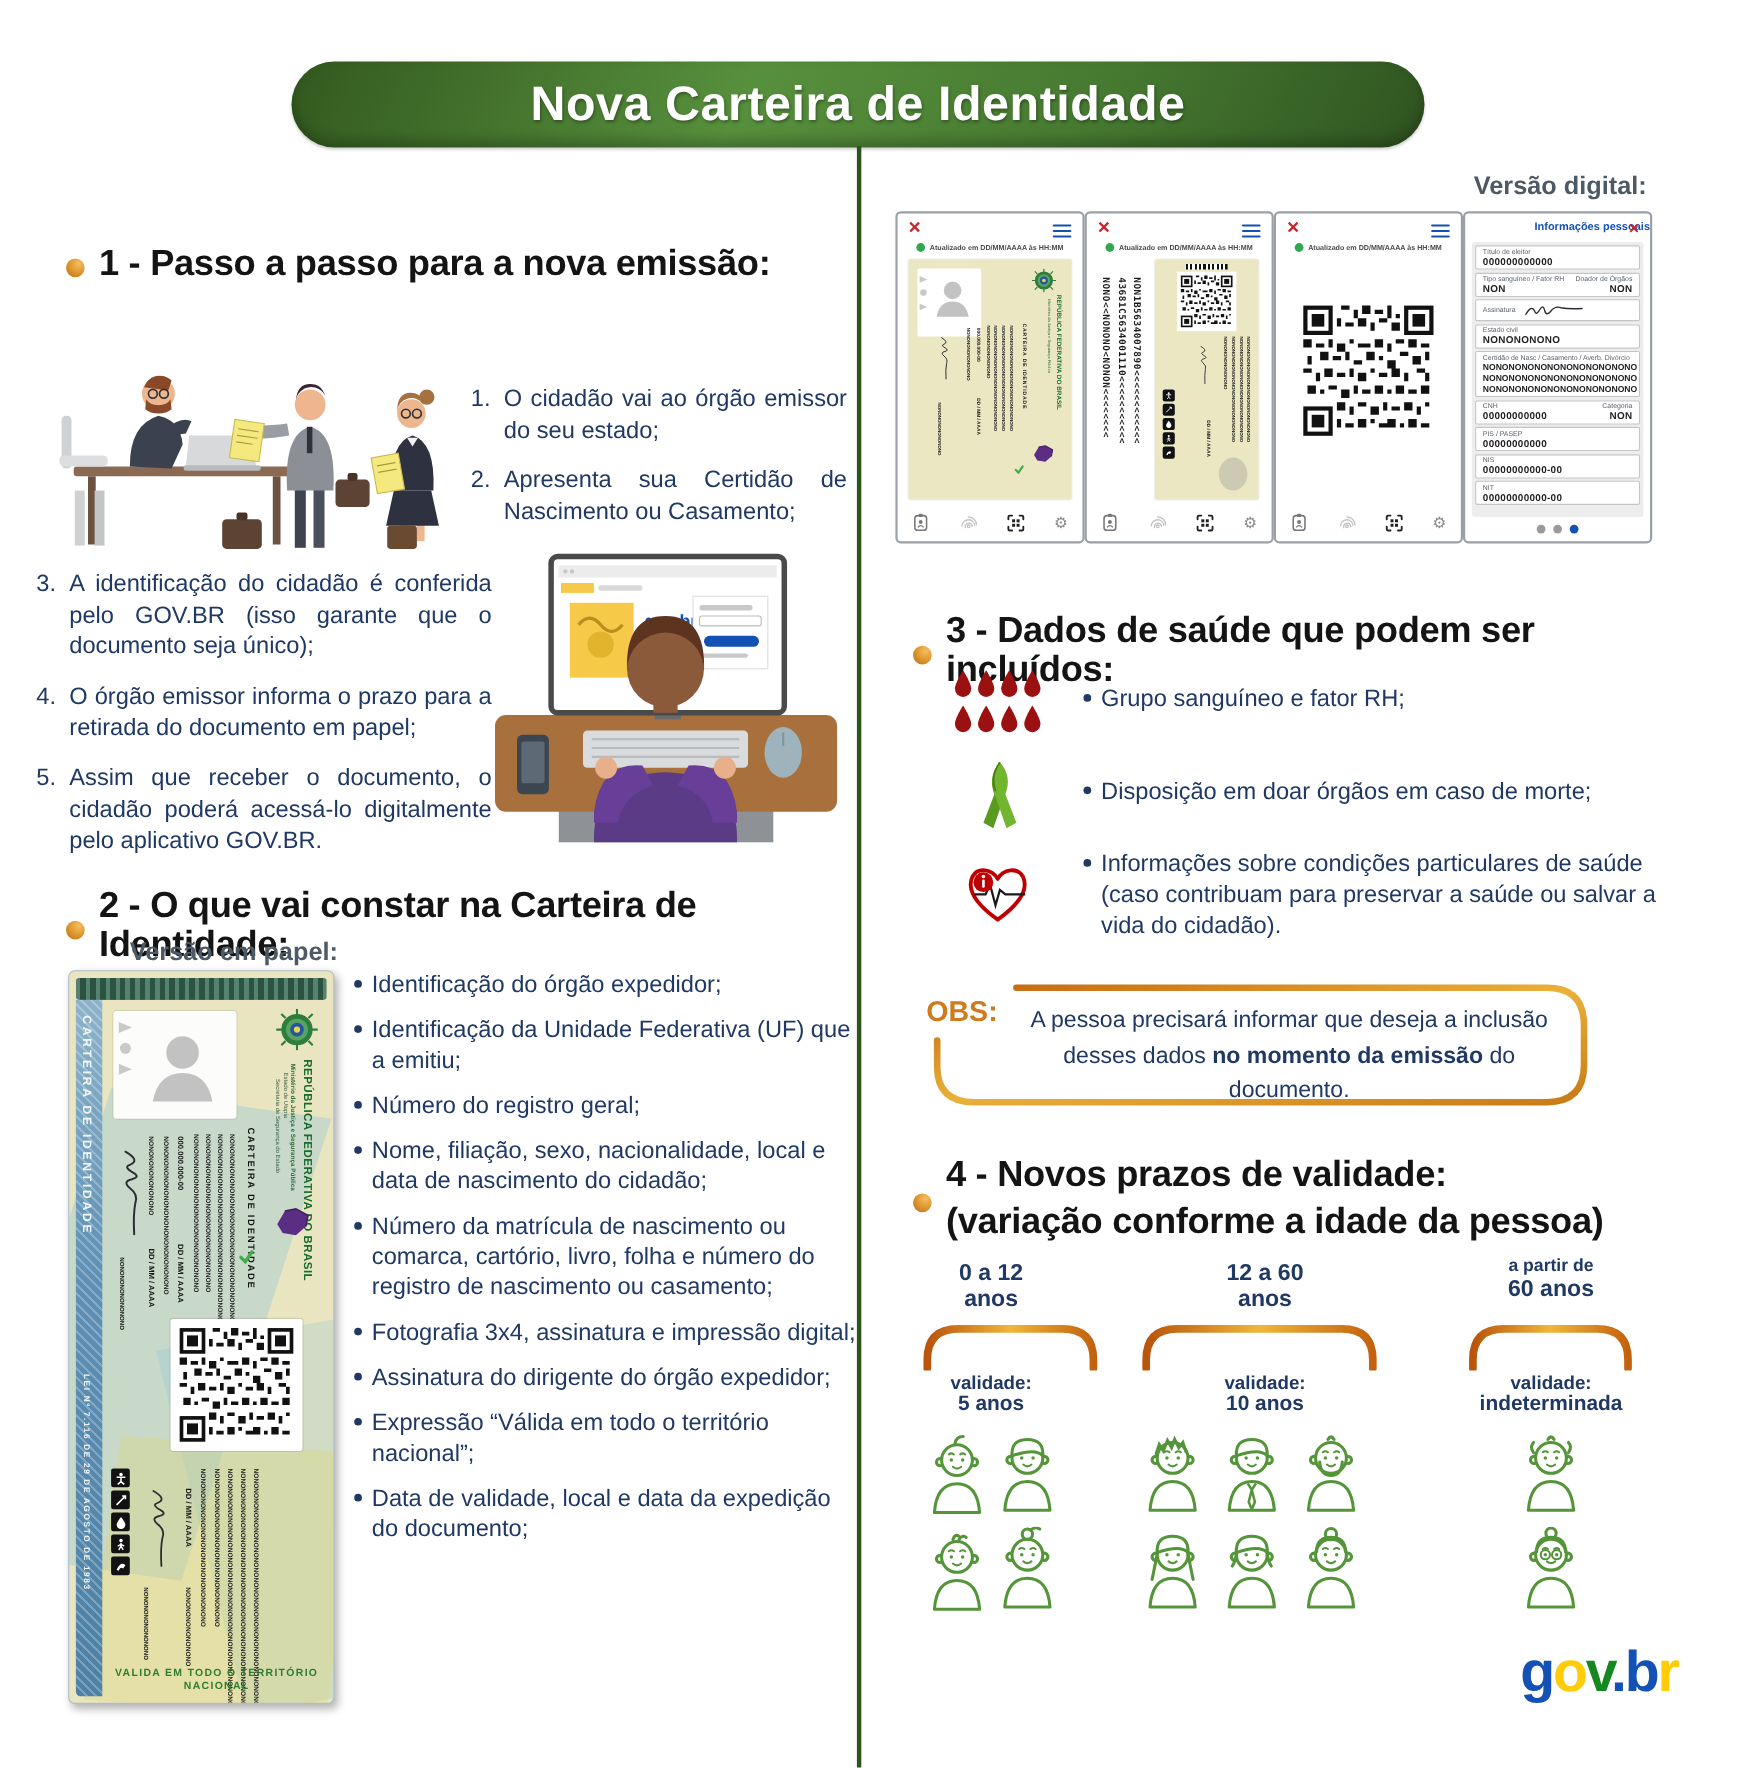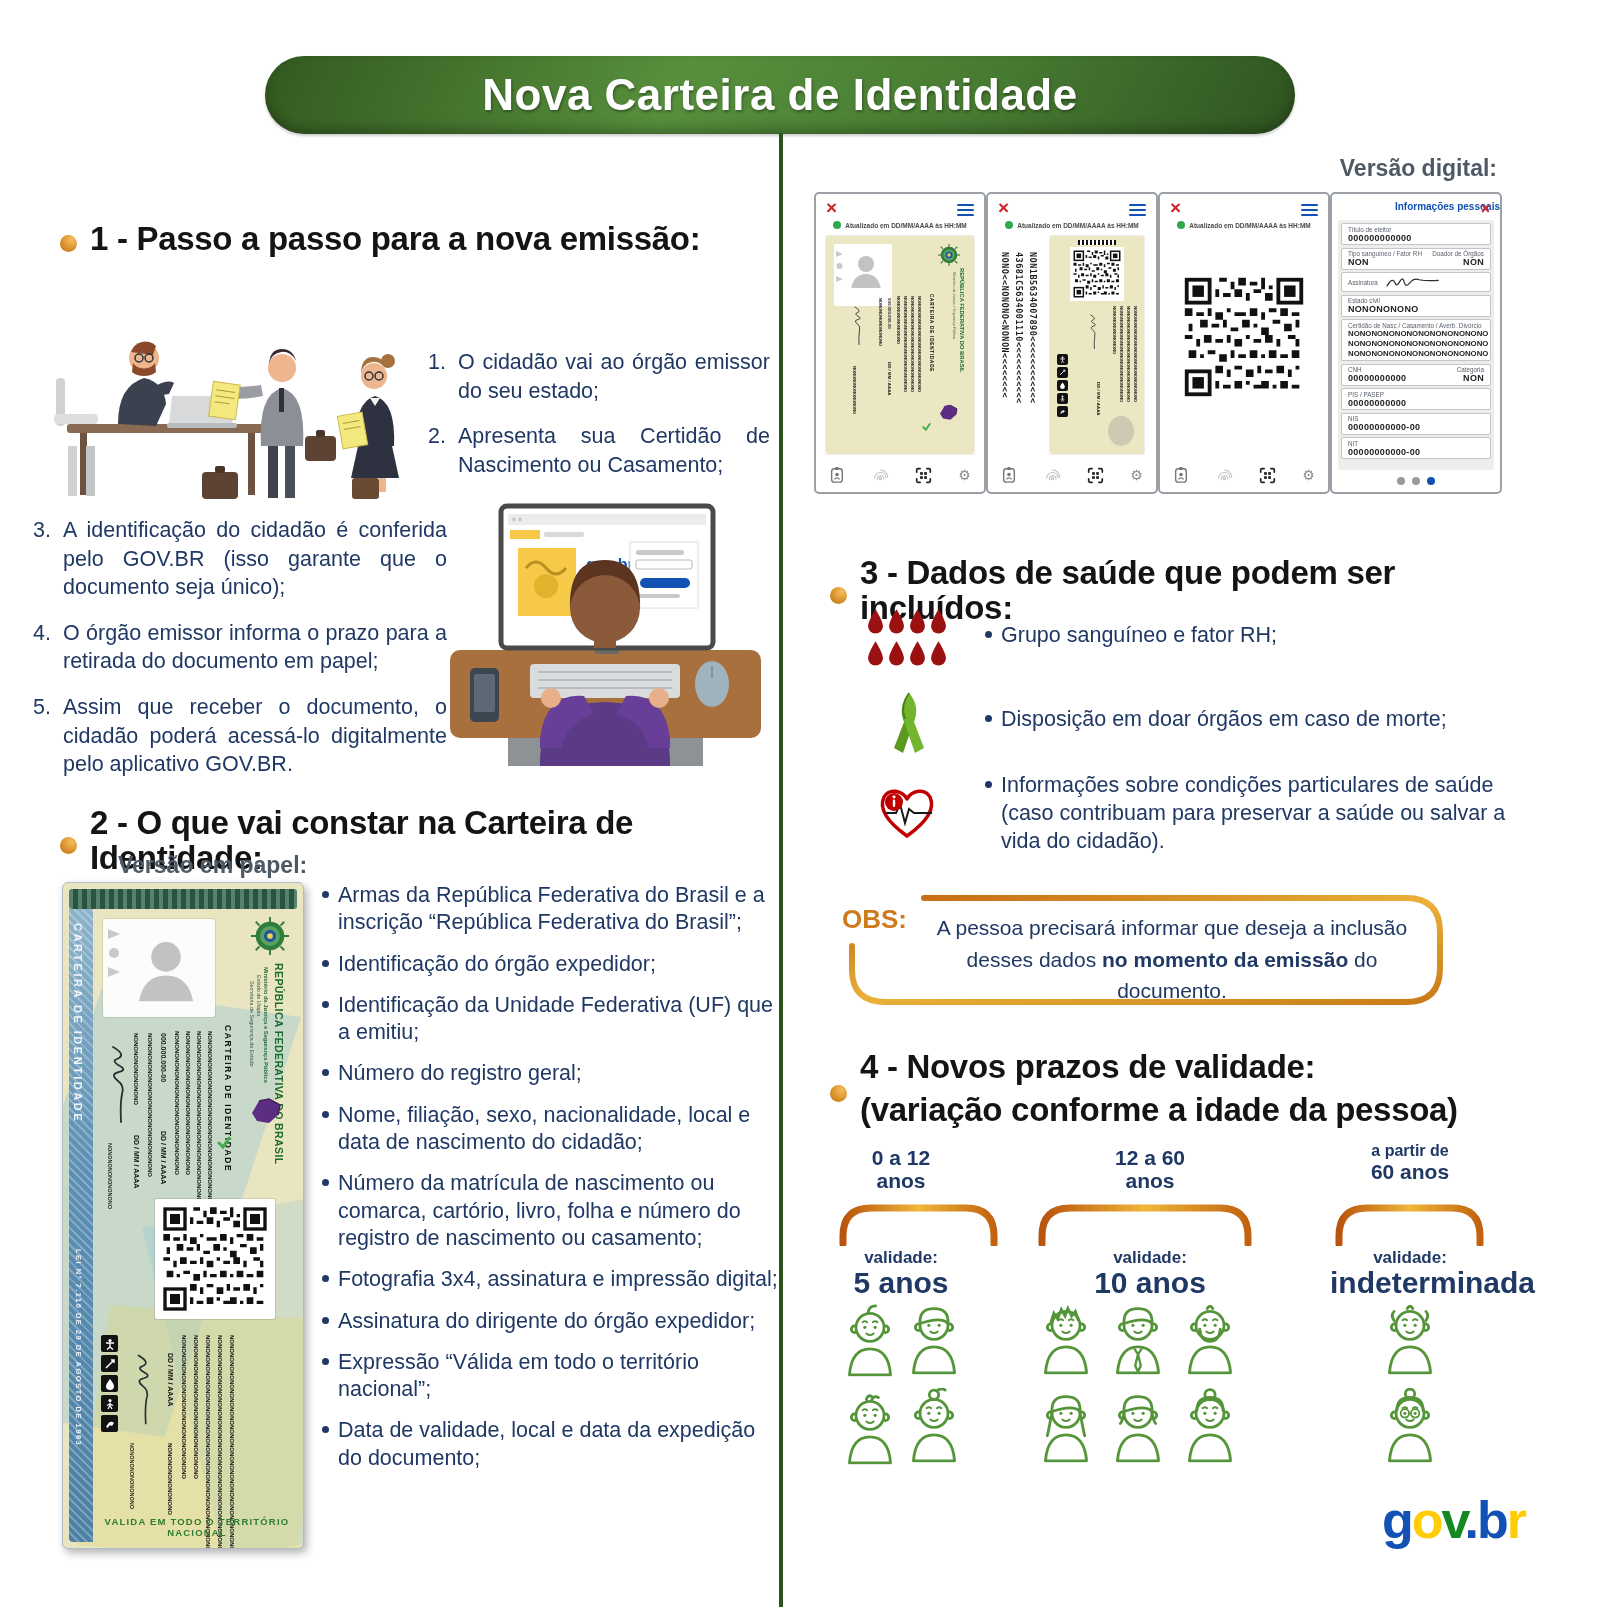--- a/index.html
+++ b/index.html
@@ -102,21 +102,21 @@
   
   .obs-label{position:absolute;left:2px;top:16px;color:#cf7a1d;font-weight:bold;font-size:26px;}
   .obs-text{position:absolute;left:96px;top:24px;width:472px;text-align:center;color:#1f3864;
     font-size:21px;line-height:1.5;}
 
   
   .age-label{position:absolute;text-align:center;color:#1f3864;font-weight:bold;
     font-size:21px;line-height:1.1;}
   .age-small{font-size:16px;}
   .v-label{position:absolute;text-align:center;color:#1f3864;font-weight:bold;font-size:17px;}
-  .v-value{position:absolute;text-align:center;color:#1f3864;font-weight:bold;font-size:30px;}
+  .v-value{position:absolute;text-align:center;color:#1f3864;font-weight:bold;font-size:19px;}
   .avatar{position:absolute;width:56px;height:75px;}
   .hairline{stroke:#55953a;stroke-width:3;fill:none;stroke-linecap:round;}
   .hairfill{fill:#fff;stroke:#55953a;stroke-width:3;stroke-linejoin:round;}
   .glass{fill:none;stroke:#55953a;stroke-width:2;}
 
   
   .govbr{position:absolute;left:1382px;top:1490px;font-size:52px;font-weight:bold;
     letter-spacing:-2px;}
   .c-blue{color:#1351b4;} .c-yellow{color:#ffcd07;} .c-green{color:#168821;}
 </style>
@@ -496,24 +496,20 @@
       </svg>
   </div>
   <div class="vtext nonocol" style="left:66px;top:560px;font-size:5.5px">NONONONONONONONO</div>
 
   <div class="valid-strip">VALIDA EM TODO O TERRITÓRIO NACIONAL</div>
 </div>
 
 <div class="abs" style="left:322px;top:882px;width:458px;display:flex;flex-direction:column;gap:14px">
   <div class="b-item">
       <span class="d"></span>
-      <span>Armas da República Federativa do Brasil e a inscrição “República Federativa do Brasil”;</span>
-    </div>
-  <div class="b-item">
-      <span class="d"></span>
       <span>Identificação do órgão expedidor;</span>
     </div>
   <div class="b-item">
       <span class="d"></span>
       <span>Identificação da Unidade Federativa (UF) que a emitiu;</span>
     </div>
   <div class="b-item">
       <span class="d"></span>
       <span>Número do registro geral;</span>
     </div>

